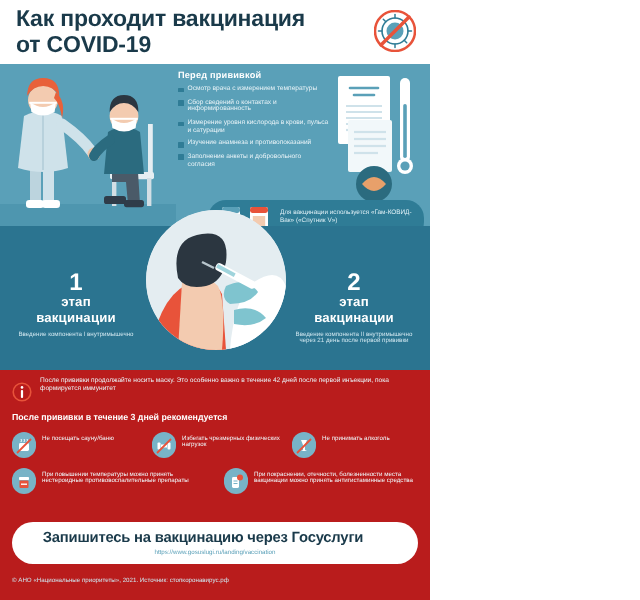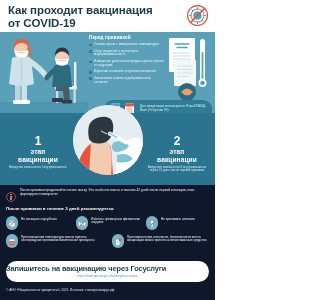--- a/index.html
+++ b/index.html
@@ -2,21 +2,21 @@
 <html lang="ru"><head>
 <meta charset="utf-8">
 <style>
   html,body{margin:0;padding:0;}
   body{
     width:215px;height:300px;overflow:hidden;
     font-family:"Liberation Sans","DejaVu Sans",sans-serif;
     background:#ffffff;
     -webkit-font-smoothing:antialiased;
   }
-  .page{position:relative;width:215px;height:300px;background:#0f172a;overflow:hidden;}
+  .page{position:relative;width:215px;height:300px;background:#b91c1c;overflow:hidden;}
 
   
   .header{position:absolute;left:0;top:0;width:215px;height:32px;background:#ffffff;}
   .header h1{
     position:absolute;left:8px;top:4px;margin:0;
     font-size:11.5px;line-height:12.5px;font-weight:bold;color:#1a3a4a;
     letter-spacing:-0.1px;white-space:pre-line;
   }
   .virus-badge{position:absolute;right:7px;top:5px;width:21px;height:21px;}
 
@@ -74,21 +74,21 @@
   .r3{left:146px;top:10px;width:64px;}
   .r4{left:6px;top:28px;width:98px;}
   .r5{left:112px;top:28px;width:100px;}
 
   
   .cta{
     position:absolute;left:6px;top:261px;width:203px;height:21px;
     background:#ffffff;border-radius:10.5px;
   }
   .cta-title{
-    position:absolute;left:0;top:3px;width:191px;text-align:left;
+    position:absolute;left:0;top:3px;width:191px;text-align:center;
     font-size:7.4px;font-weight:bold;color:#1a3a4a;letter-spacing:-0.1px;
   }
   .cta-url{
     position:absolute;left:0;top:12.5px;width:203px;text-align:center;
     font-size:3.1px;color:#5aa0b8;
   }
   .copyright{
     position:absolute;left:6px;top:288px;width:200px;
     font-size:3.1px;color:#cfe6ef;
   }

